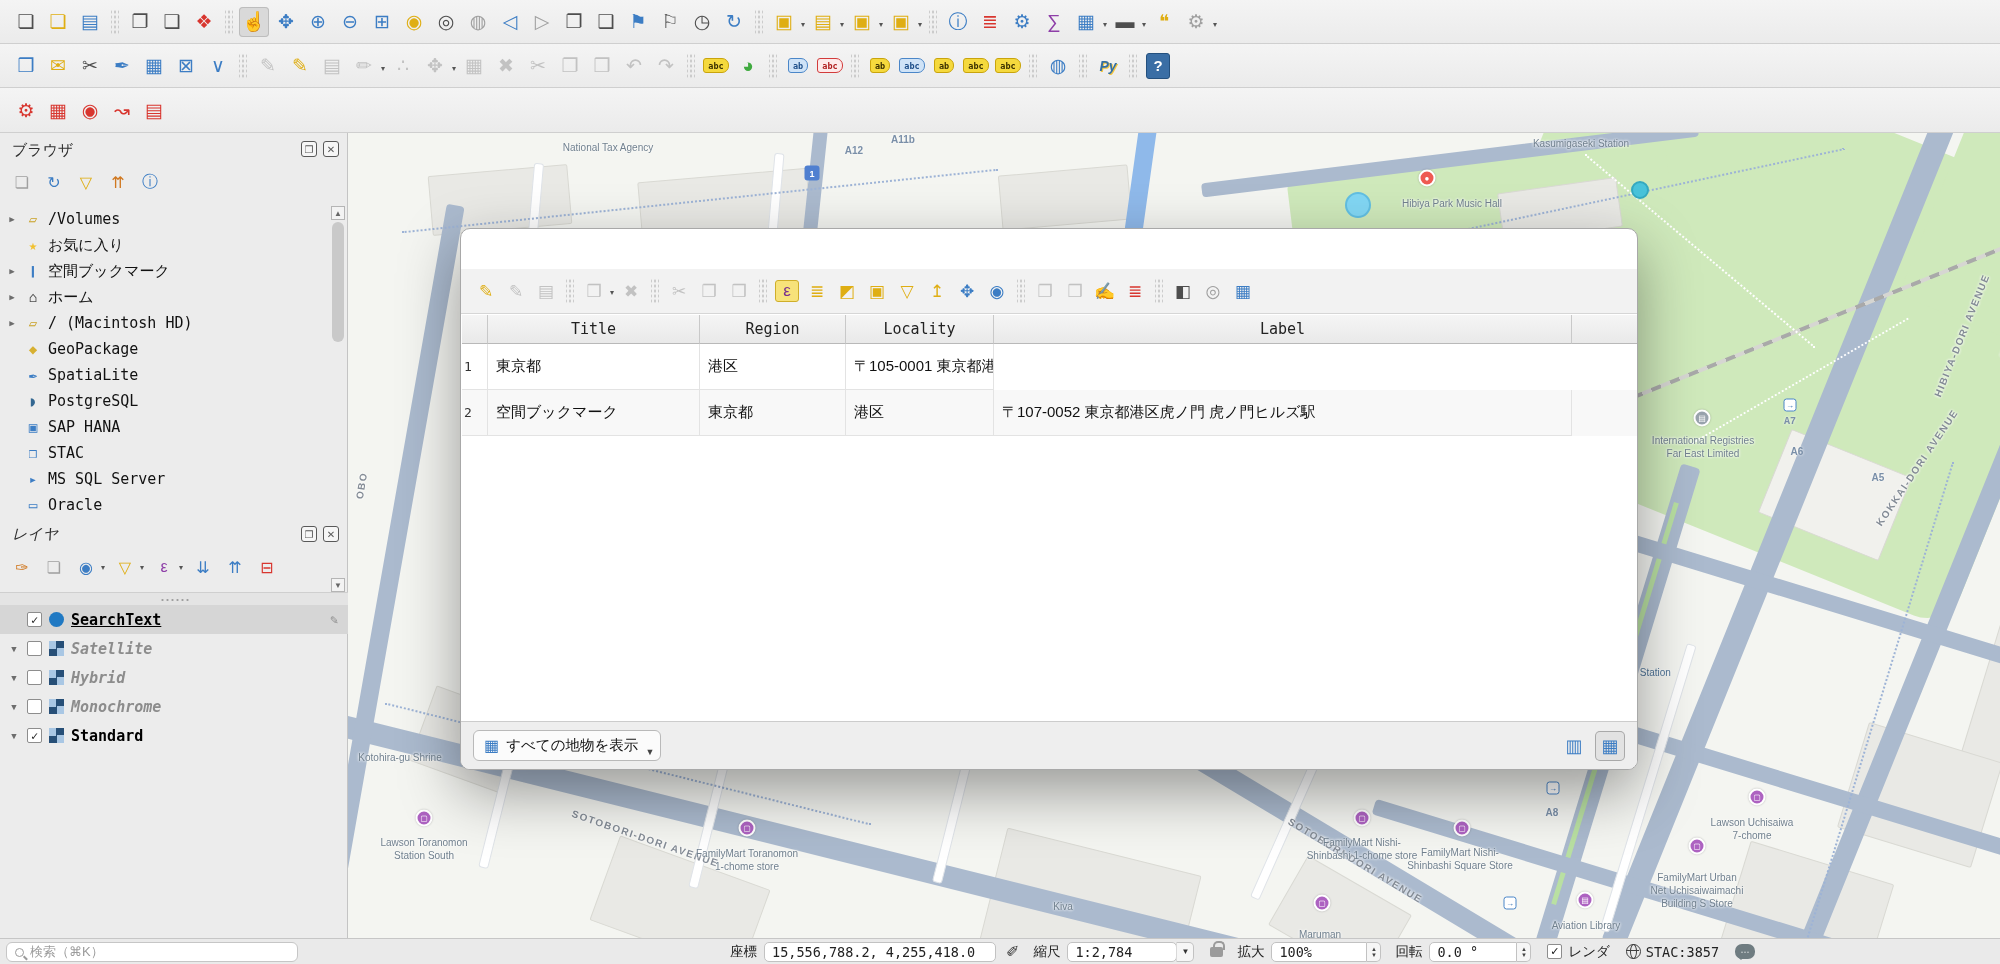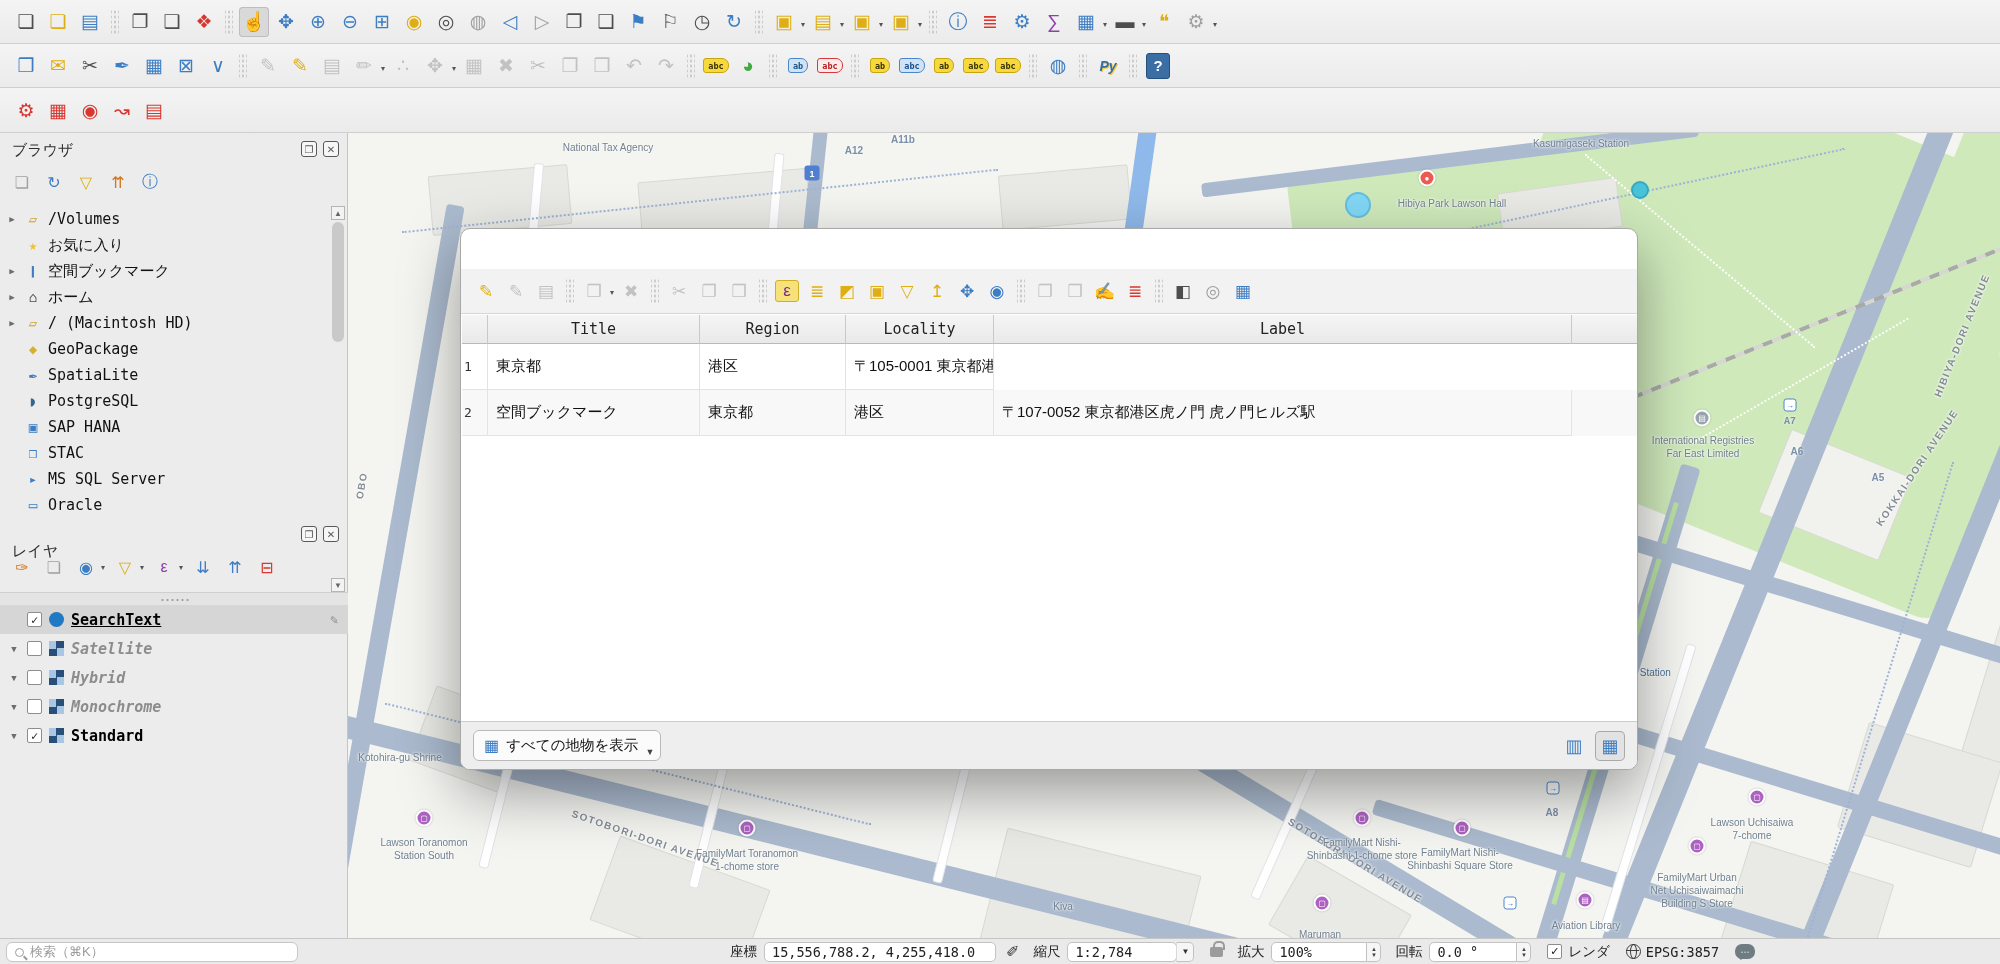--- a/index.html
+++ b/index.html
@@ -474,21 +474,21 @@
   <div class="poi poi-p" style="left:399px;top:695px;">▢</div>
   <div class="exit" style="left:1205px;top:655px;">→</div>
   <div class="exit" style="left:1162px;top:770px;">→</div>
   <div class="exit" style="left:1442px;top:272px;">→</div>
   <div class="shield" style="left:464px;top:40px;">1</div>
 
   <div class="ml" style="left:260px;top:14px;">National Tax Agency</div>
   <div class="mla" style="left:555px;top: 6px;">A11b</div>
   <div class="mla" style="left:506px;top:17px;">A12</div>
   <div class="ml" style="left:1209px;top:10px;margin-left:24px;">Kasumigaseki Station</div>
-  <div class="ml" style="left:1104px;top:70px;">Hibiya Park Lawson Hall</div>
+  <div class="ml" style="left:1104px;top:70px;">Hibiya Park Music Hall</div>
   <div class="mlr" style="left:1548px;top:197px;transform:rotate(-68deg);">HIBIYA-DORI AVENUE</div>
   <div class="mlr" style="left:1620px;top:167px;transform:rotate(-68deg);">KAI-DORI AVENUE</div>
   <div class="mlr" style="left:1500px;top:329px;transform:rotate(-56deg);">KOKKAI-DORI AVENUE</div>
   <div class="ml" style="left:1172px;top:372px;">Marunouchi Police Station
 Uchisaiwaicho Police Box</div>
   <div class="ml" style="left:1355px;top:314px;">International Registries
 Far East Limited</div>
   <div class="mla" style="left:1442px;top:288px;font-family:Liberation Mono, monospace;">A7</div>
   <div class="mla" style="left:1449px;top:318px;">A6</div>
   <div class="mla" style="left:1530px;top:344px;">A5</div>
@@ -603,21 +603,21 @@
       </div>
     </div>
   <div class="vscroll">
     <div class="varrow" style="top:0;">▲</div>
     <div class="vthumb"></div>
     <div class="varrow" style="bottom:0;">▼</div>
   </div>
 
   <div id="splitter"></div>
 
-  <div class="ptitle" style="top:409px;">レイヤ</div>
+  <div class="ptitle" style="top:392px;font-style:italic;">レイヤ</div>
   <div class="pbtns" style="top:393px;">
     <div class="pbtn">❐</div>
     <div class="pbtn">✕</div>
   </div>
   <div class="ptool" style="top:421px;">
       <span class="tbico">
         <span class="g-orange">✑</span>
       </span>
       <span class="tbico">
         <span class="g-gray">❏</span>
@@ -816,15 +816,15 @@
       <span class="arrs">▲<br>▼</span>
     </span>
   <span class="sb-lab">回転</span>
   <span class="spin">
       <span class="sb-field" style="width:88px;">0.0 °</span>
       <span class="arrs">▲<br>▼</span>
     </span>
   <span class="sb-cb">✓</span>
   <span style="margin-left:6px;">レンダ</span>
   <span class="i-globe"></span>
-  <span style="margin-left:5px;font-family:'DejaVu Sans Mono',monospace;">EPSG:3857</span>
+  <span style="margin-left:5px;font-family:'DejaVu Sans Mono',monospace;">STAC:3857</span>
   <span class="i-bubble">⋯</span>
 </div>
 
 </body></html>

